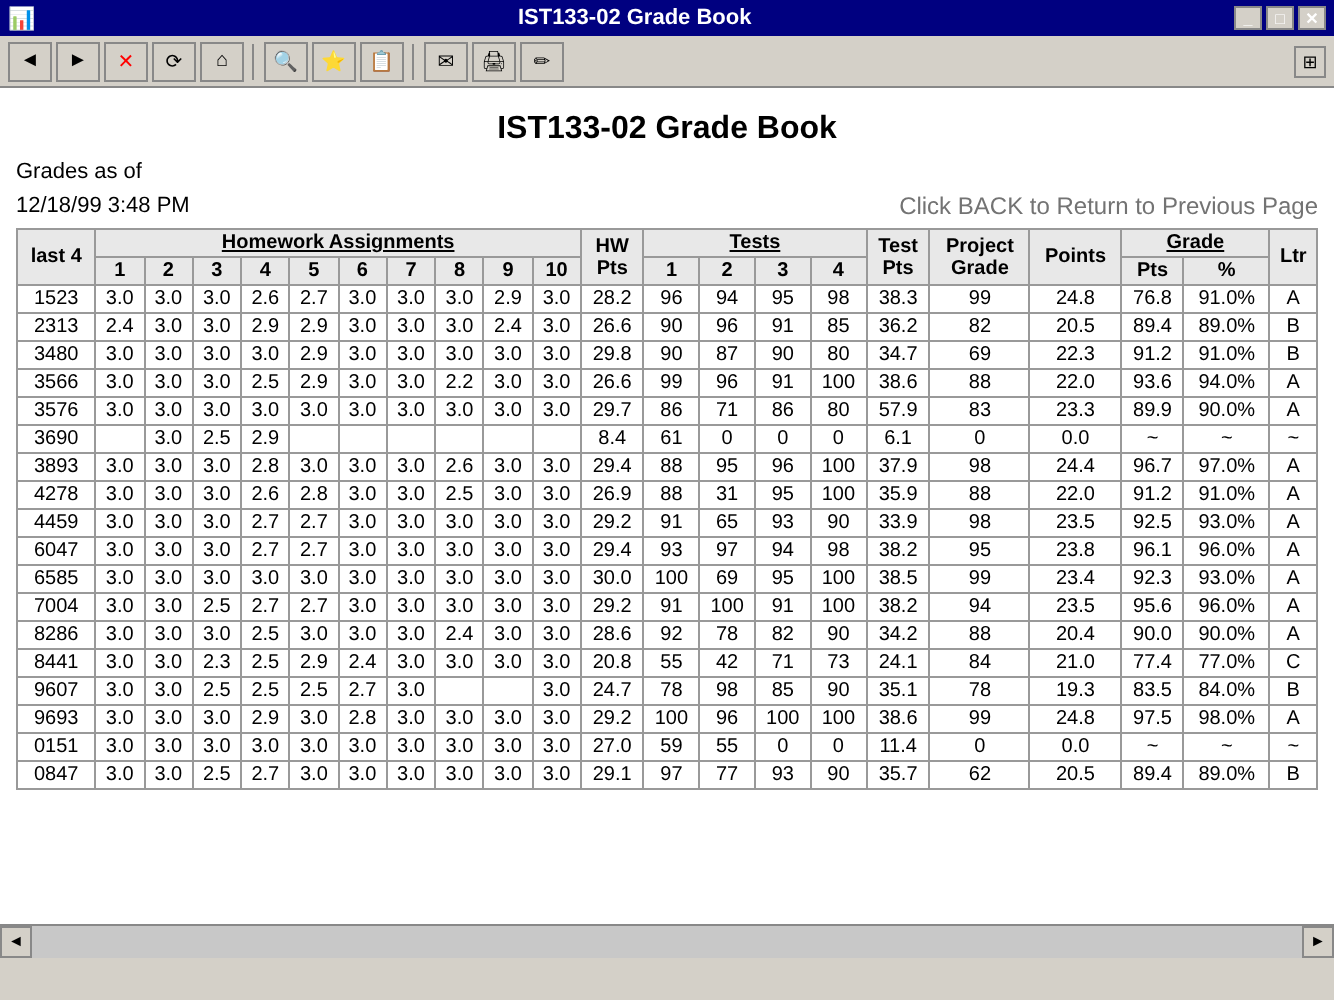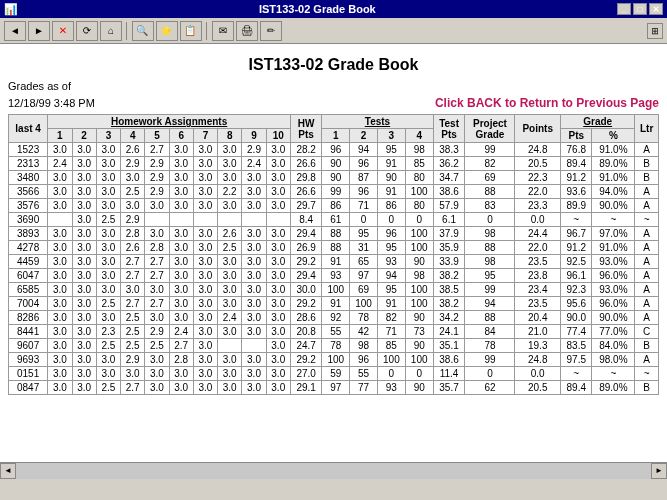--- a/index.html
+++ b/index.html
@@ -77,22 +77,22 @@
       padding: 8px 0 6px 0;
     }
     .grades-info {
       font-size: 11px;
       color: #000;
       margin-bottom: 2px;
     }
     .back-link {
       text-align: right;
       font-size: 12px;
-      font-weight: bold;
-      color: #be185d;
+      font-weight: normal;
+      color: #737373;
       padding: 2px 0 4px 0;
     }
     .grade-table {
       width: 100%;
       border-collapse: collapse;
       font-size: 10px;
     }
     .grade-table th, .grade-table td {
       border: 1px solid #999;
       padding: 1px 2px;

